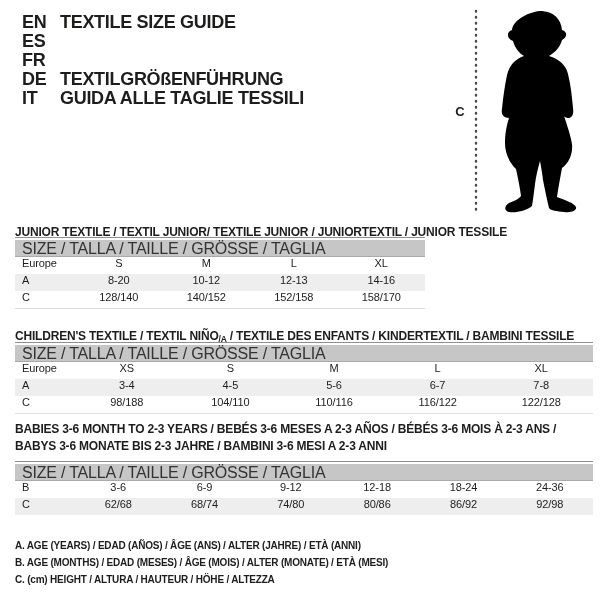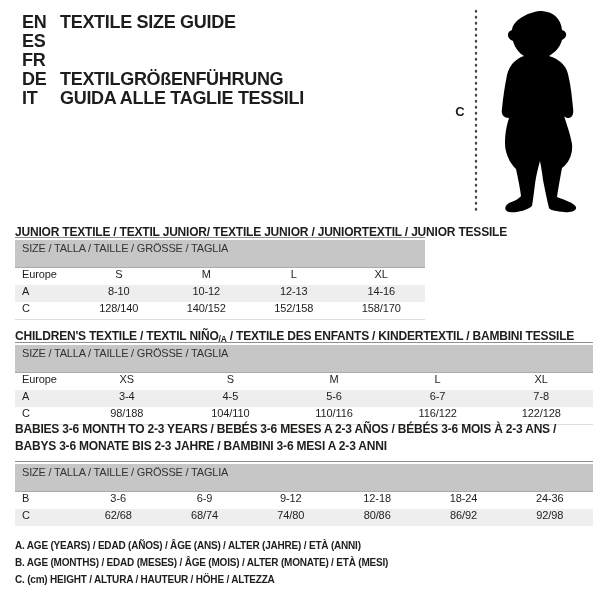--- a/index.html
+++ b/index.html
@@ -17,22 +17,22 @@
   .figure-svg{position:absolute;left:450px;top:4px;width:150px;height:222px;}
   .c-label{position:absolute;left:450px;top:104px;width:20px;text-align:center;
     font-weight:bold;font-size:13px;}
   
   .sec-title{position:absolute;left:15px;width:580px;
     font-weight:bold;font-size:12px;letter-spacing:-0.2px;line-height:16.5px;}
   .subsc{font-size:8.5px;vertical-align:-2px;letter-spacing:-0.2px;}
   
   .tbl{position:absolute;left:15px;}
   .tbl-rule{height:0;border-top:1px solid #8f8f8f;margin-bottom:2px;}
-  .size-bar{background:#c6c6c6;height:28px;line-height:17px;padding-left:7px;
-    font-size:11px;color:#333;letter-spacing:-0.2px;
+  .size-bar{background:#c6c6c6;height:17px;line-height:17px;padding-left:7px;
+    font-size:16px;color:#333;letter-spacing:-0.2px;
     border-bottom:1px solid #aaaaaa;box-sizing:border-box;}
   .trow{display:flex;height:17px;align-items:flex-start;font-size:11px;letter-spacing:-0.1px;}
   .trow .rl{width:60px;padding-left:7px;box-sizing:border-box;}
   .trow .rc{flex:1;text-align:center;}
   .stripe{background:#eeeeee;}
   .tbl-bottom{height:0;border-top:1px solid #dddddd;}
   .t1{top:237px;width:410px;}
   .t2{top:342px;width:578px;}
   .t3{top:461px;width:578px;}
   .title1{top:216px;margin-top:8px;}
@@ -109,21 +109,21 @@
   <div class="size-bar">SIZE / TALLA / TAILLE / GRÖSSE / TAGLIA</div>
   <div class="trow">
     <span class="rl">Europe</span>
     <span class="rc">S</span>
     <span class="rc">M</span>
     <span class="rc">L</span>
     <span class="rc">XL</span>
   </div>
   <div class="trow stripe">
     <span class="rl">A</span>
-    <span class="rc">8-10</span>
+    <span class="rc">8-20</span>
     <span class="rc">10-12</span>
     <span class="rc">12-13</span>
     <span class="rc">14-16</span>
   </div>
   <div class="trow">
     <span class="rl">C</span>
     <span class="rc">128/140</span>
     <span class="rc">140/152</span>
     <span class="rc">152/158</span>
     <span class="rc">158/170</span>

